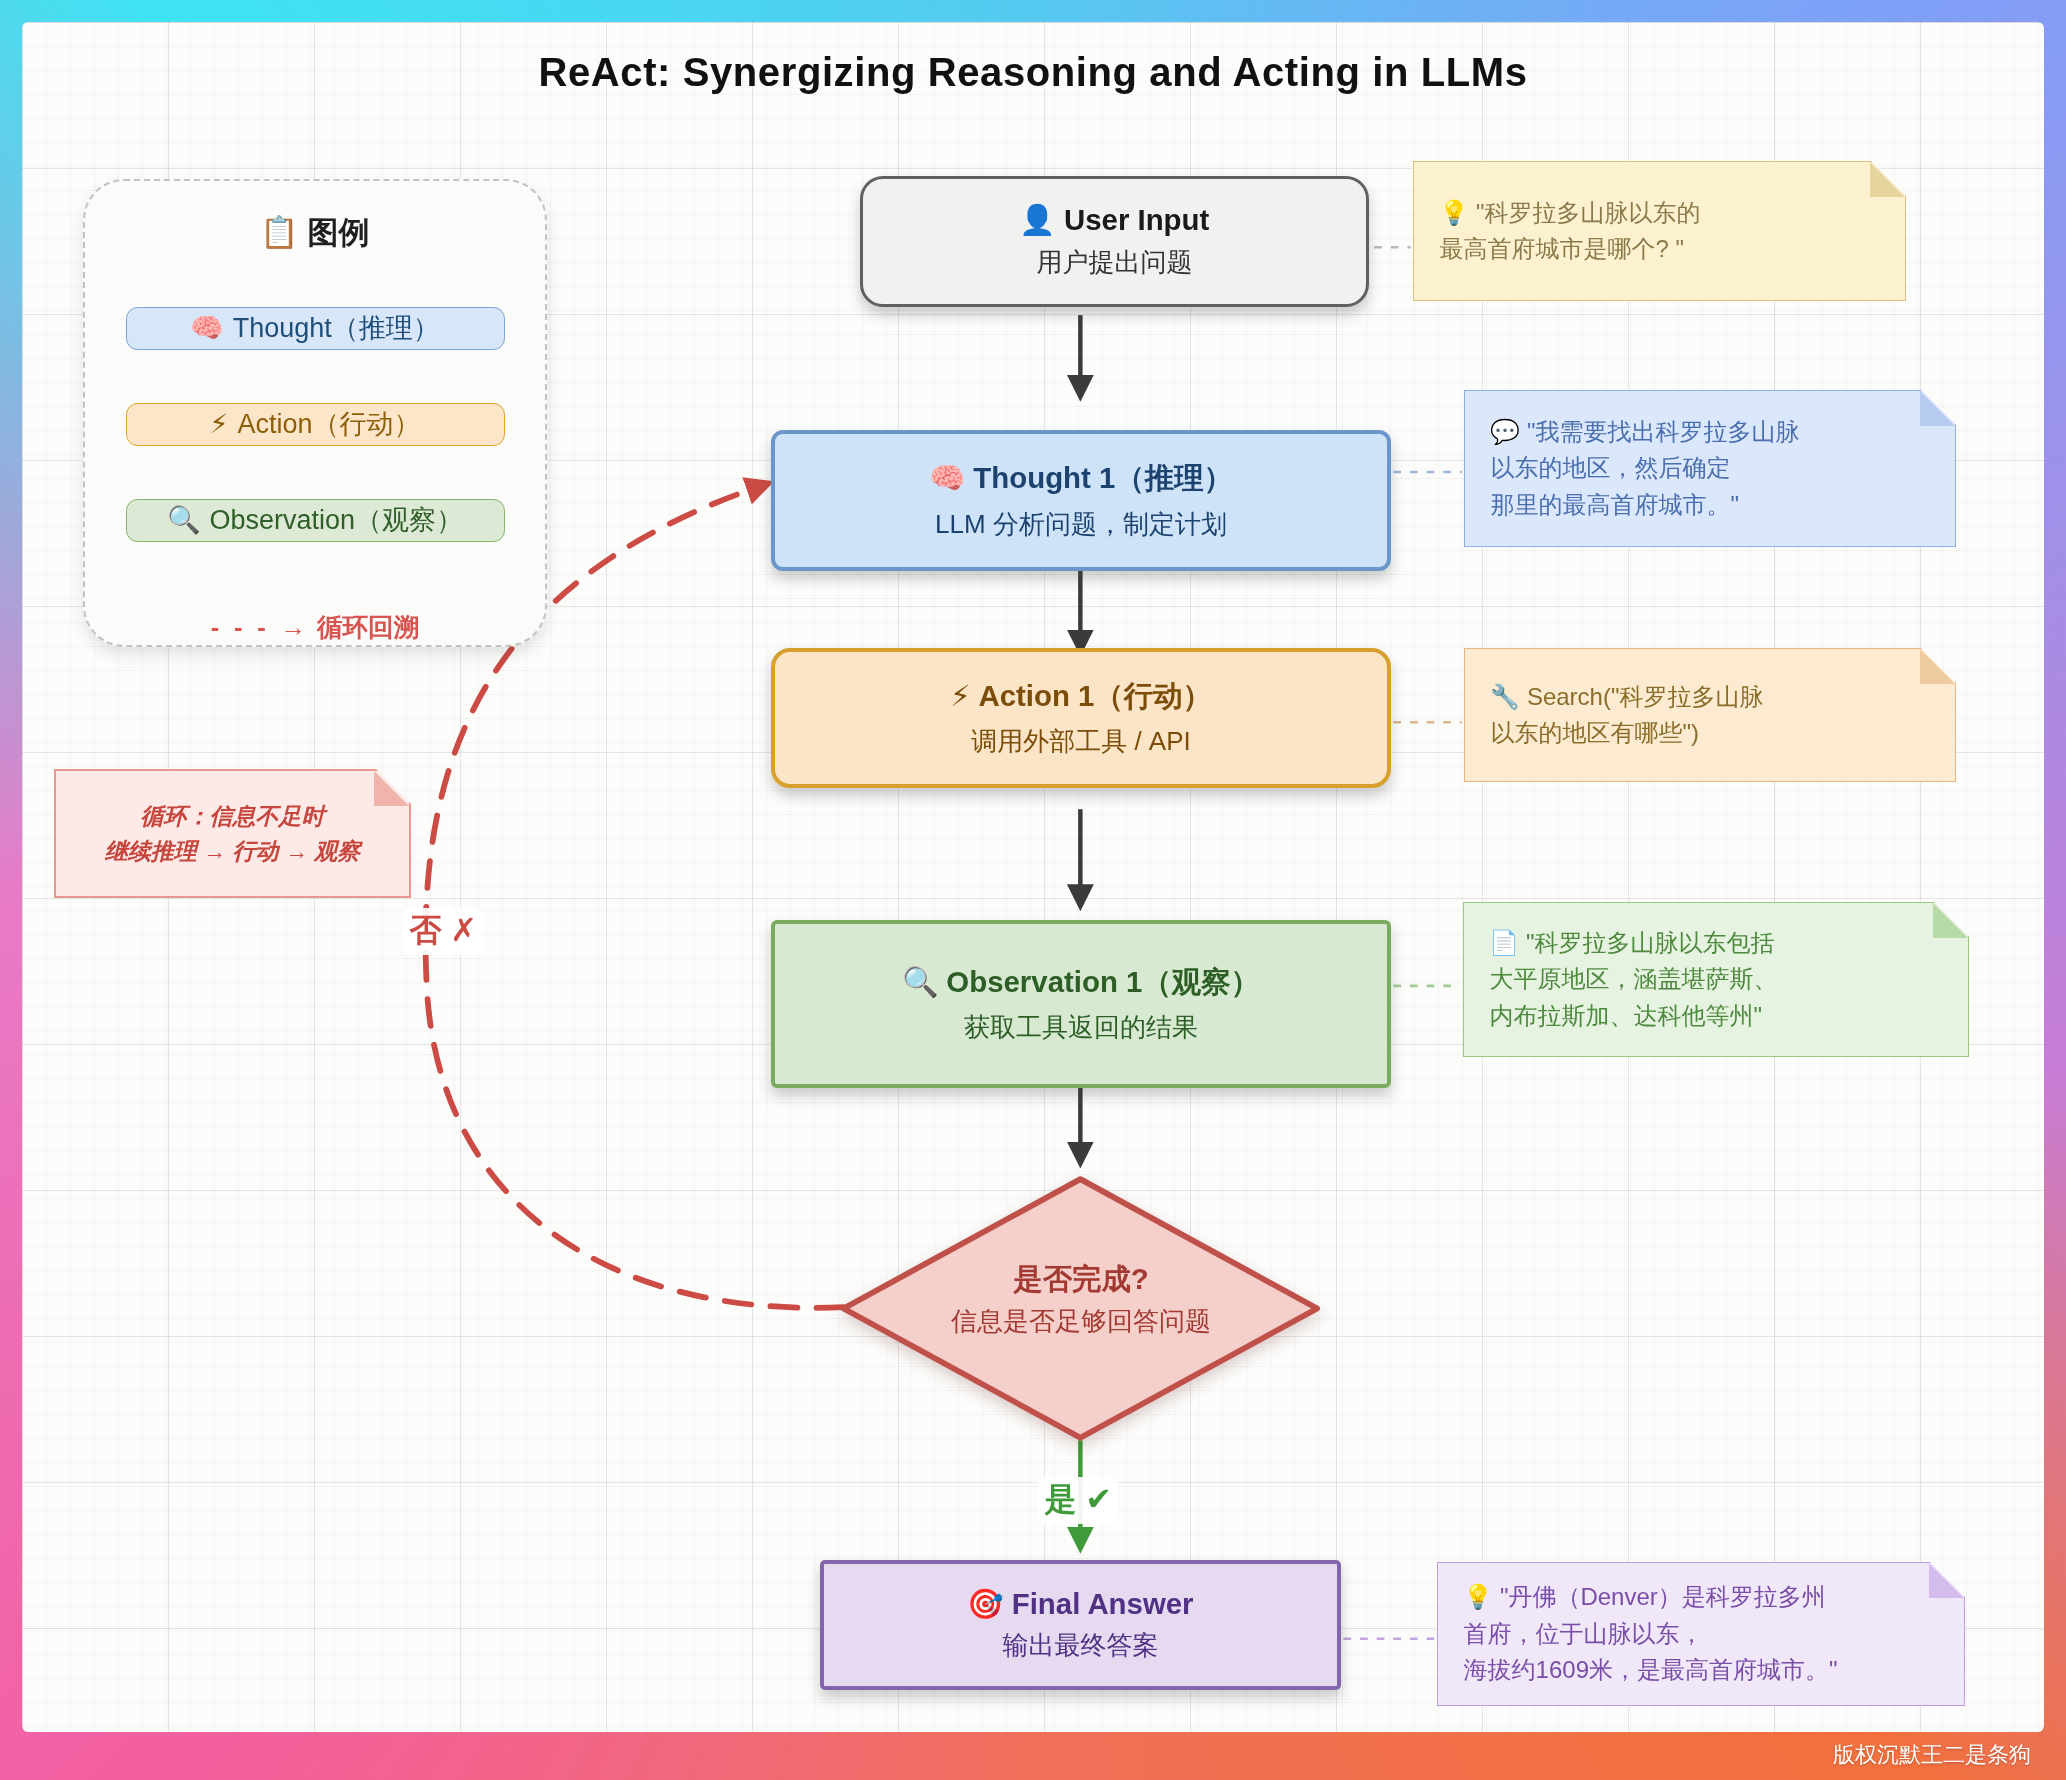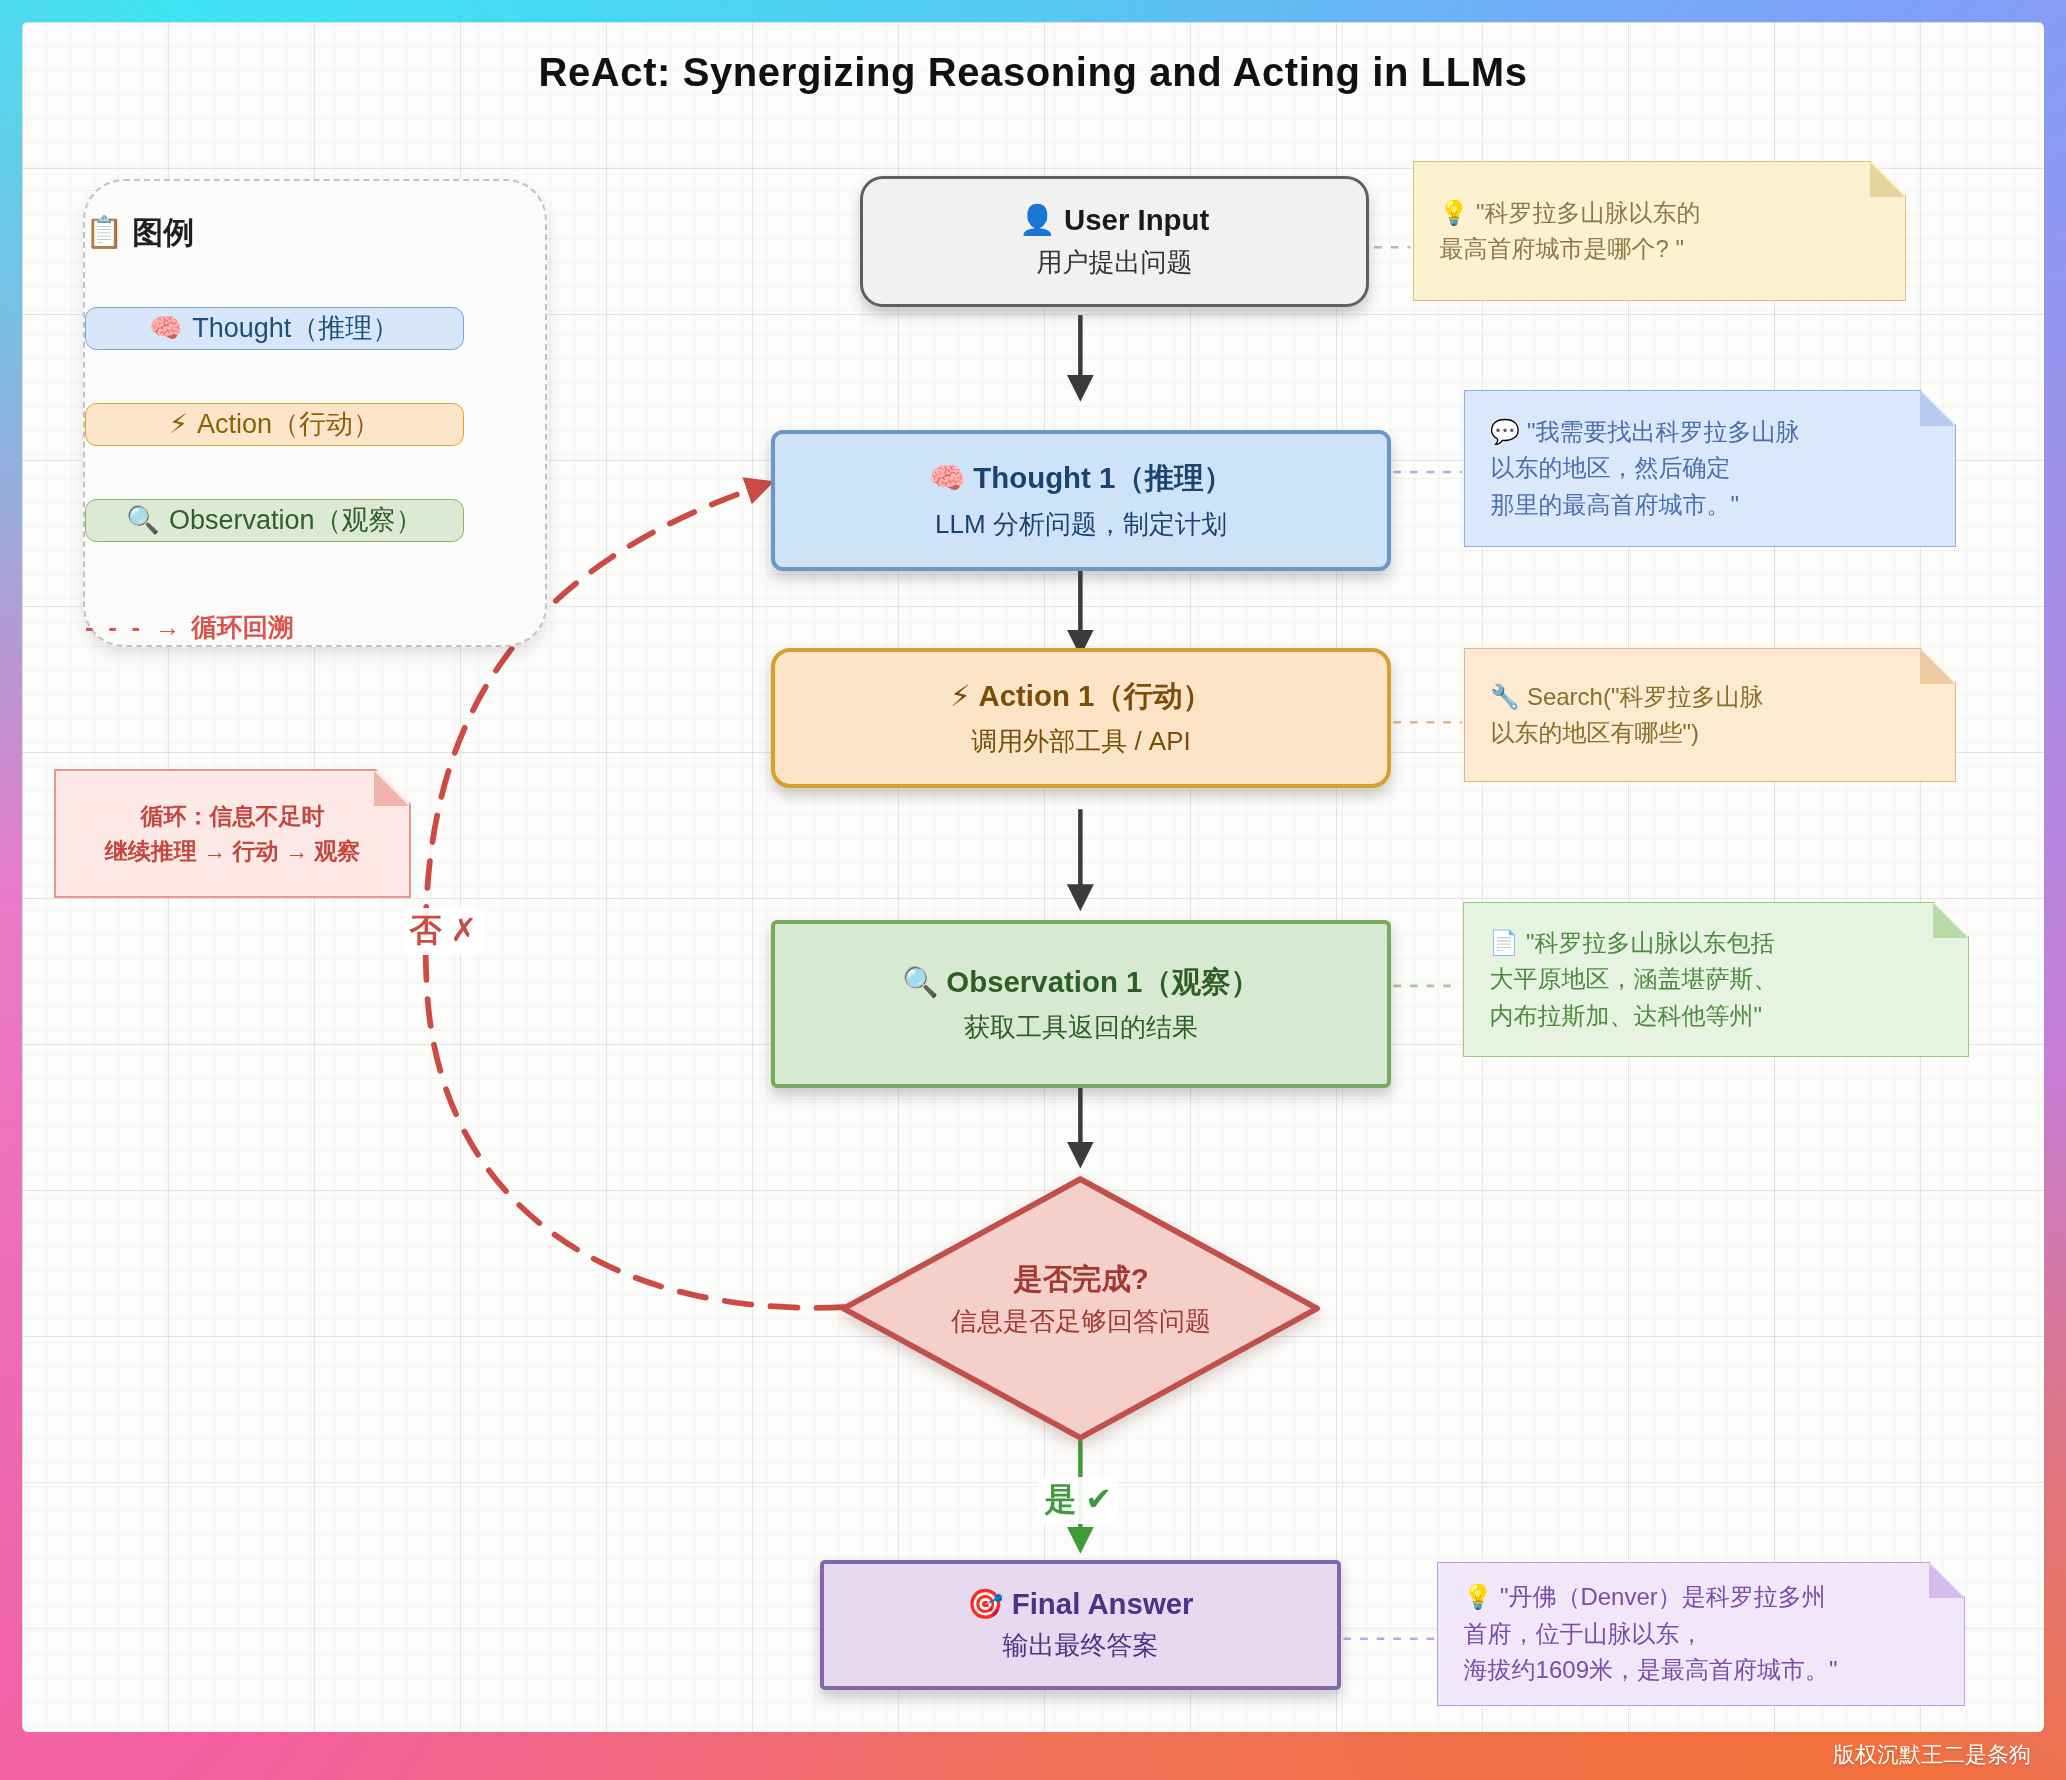--- a/index.html
+++ b/index.html
@@ -20,21 +20,21 @@
   .layer{position:absolute;left:-22.4px;top:-22.4px;width:2066px;height:1781px;}
   svg.wires{position:absolute;left:0;top:0;}
 
   .title{position:absolute;left:0;top:50px;width:2066px;margin:0;text-align:center;
     font-size:40px;font-weight:bold;color:#111;letter-spacing:0.6px;}
 
   
   .legend{position:absolute;left:83px;top:179px;width:460px;height:464px;
     background:#fbfbf9;border:2.6px dashed #c3c3c3;border-radius:41px;
     box-shadow:0 7.7px 15.4px rgba(0,0,0,.10);
-    display:flex;flex-direction:column;gap:32px;}
+    display:flex;flex-direction:column;align-items:center;gap:32px;}
   .legend-title{margin-top:31px;font-size:31px;font-weight:bold;color:#1f1f1f;}
   .pill{width:379px;height:64px;margin-top:20.5px;border-radius:11.5px;
     display:flex;align-items:center;justify-content:center;
     font-size:27px;box-sizing:border-box;}
   .pill .nicon{margin-right:9px;}
   .pill-thought{background:#d7e6f9;border:1.9px solid #7aa3d6;color:#1f4e79;}
   .pill-action{background:#fde5c9;border:1.9px solid #dfa32a;color:#8c5f0a;}
   .pill-observation{background:#dcead5;border:1.9px solid #84b567;color:#2f5e28;}
   .legend-loop{margin-top:36px;font-size:25.6px;color:#d9534f;font-weight:600;}
   .legend-loop .loop-dashes{letter-spacing:3.8px;font-weight:bold;}
@@ -72,21 +72,21 @@
   .note-thought{left:1464px;top:390px;width:492px;height:157px;
     background:#dbe7fb;border:1.9px solid #8fb0e4;--fold:#b5cbef;color:#4a6fae;}
   .note-action{left:1464px;top:648px;width:492px;height:134px;
     background:#fcebd1;border:1.9px solid #e5b584;--fold:#eeca9f;color:#8a6d2a;}
   .note-observation{left:1463px;top:902px;width:506px;height:155px;
     background:#e7f3e1;border:1.9px solid #97c987;--fold:#b6dba8;color:#4d8a3e;}
   .note-final{left:1437px;top:1562px;width:528px;height:144px;
     background:#f0e7f8;border:1.9px solid #bf9ce0;--fold:#d4bcec;color:#7a4ea8;}
   .note-loop{left:54px;top:769px;width:357px;height:129px;
     background:#fdeae7;border:2.6px solid #e8968e;--fold:#f0b4ab;color:#c6463e;
-    font-weight:600;font-size:23px;text-align:center;padding:12.8px;}
+    font-style:italic;font-weight:600;font-size:23px;text-align:center;padding:12.8px;}
 
   .edge-label{position:absolute;font-weight:bold;font-size:32px;
     background:rgba(255,255,255,.92);padding:1.3px 6.4px;border-radius:6.4px;}
   .no-label{left:403px;top:908px;color:#cc4b44;}
   .yes-label{left:1038px;top:1477px;color:#3f9a3a;}
 
   .watermark{position:absolute;right:35px;bottom:10.2px;color:#fff;font-size:22px;
     font-weight:normal;text-shadow:0 1.3px 1.9px rgba(0,0,0,.25);}
 </style>
 </head>

